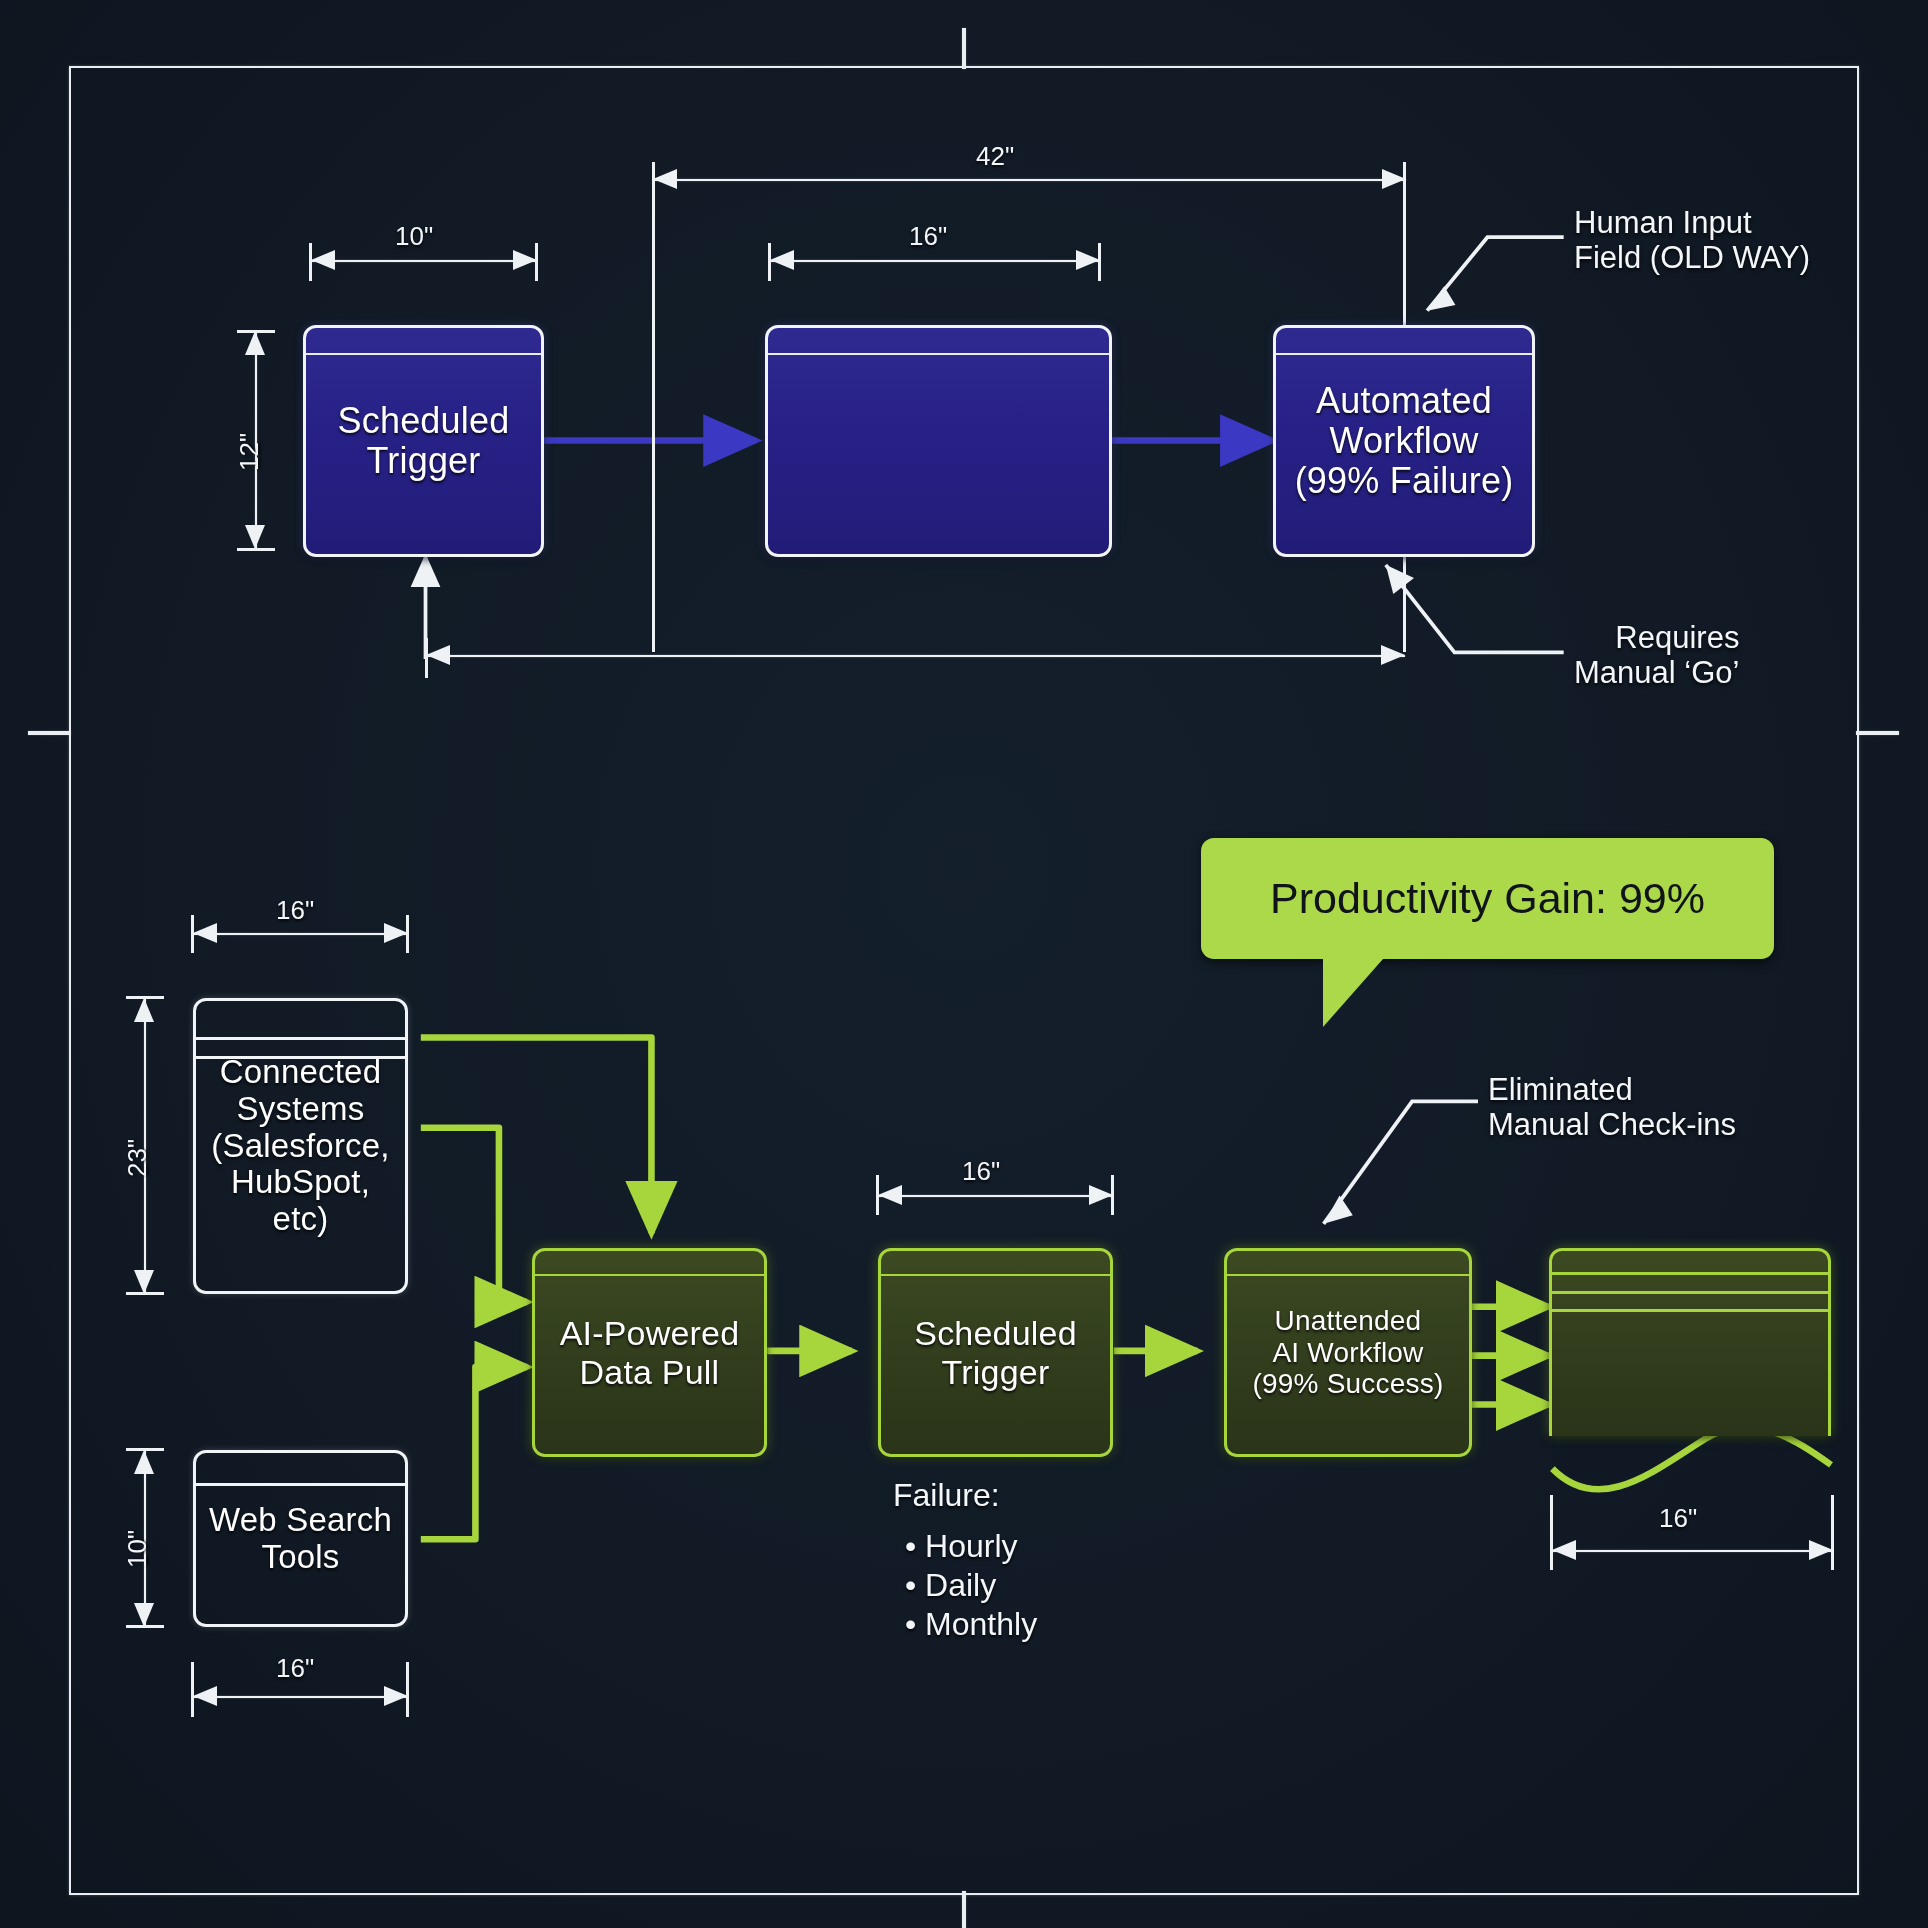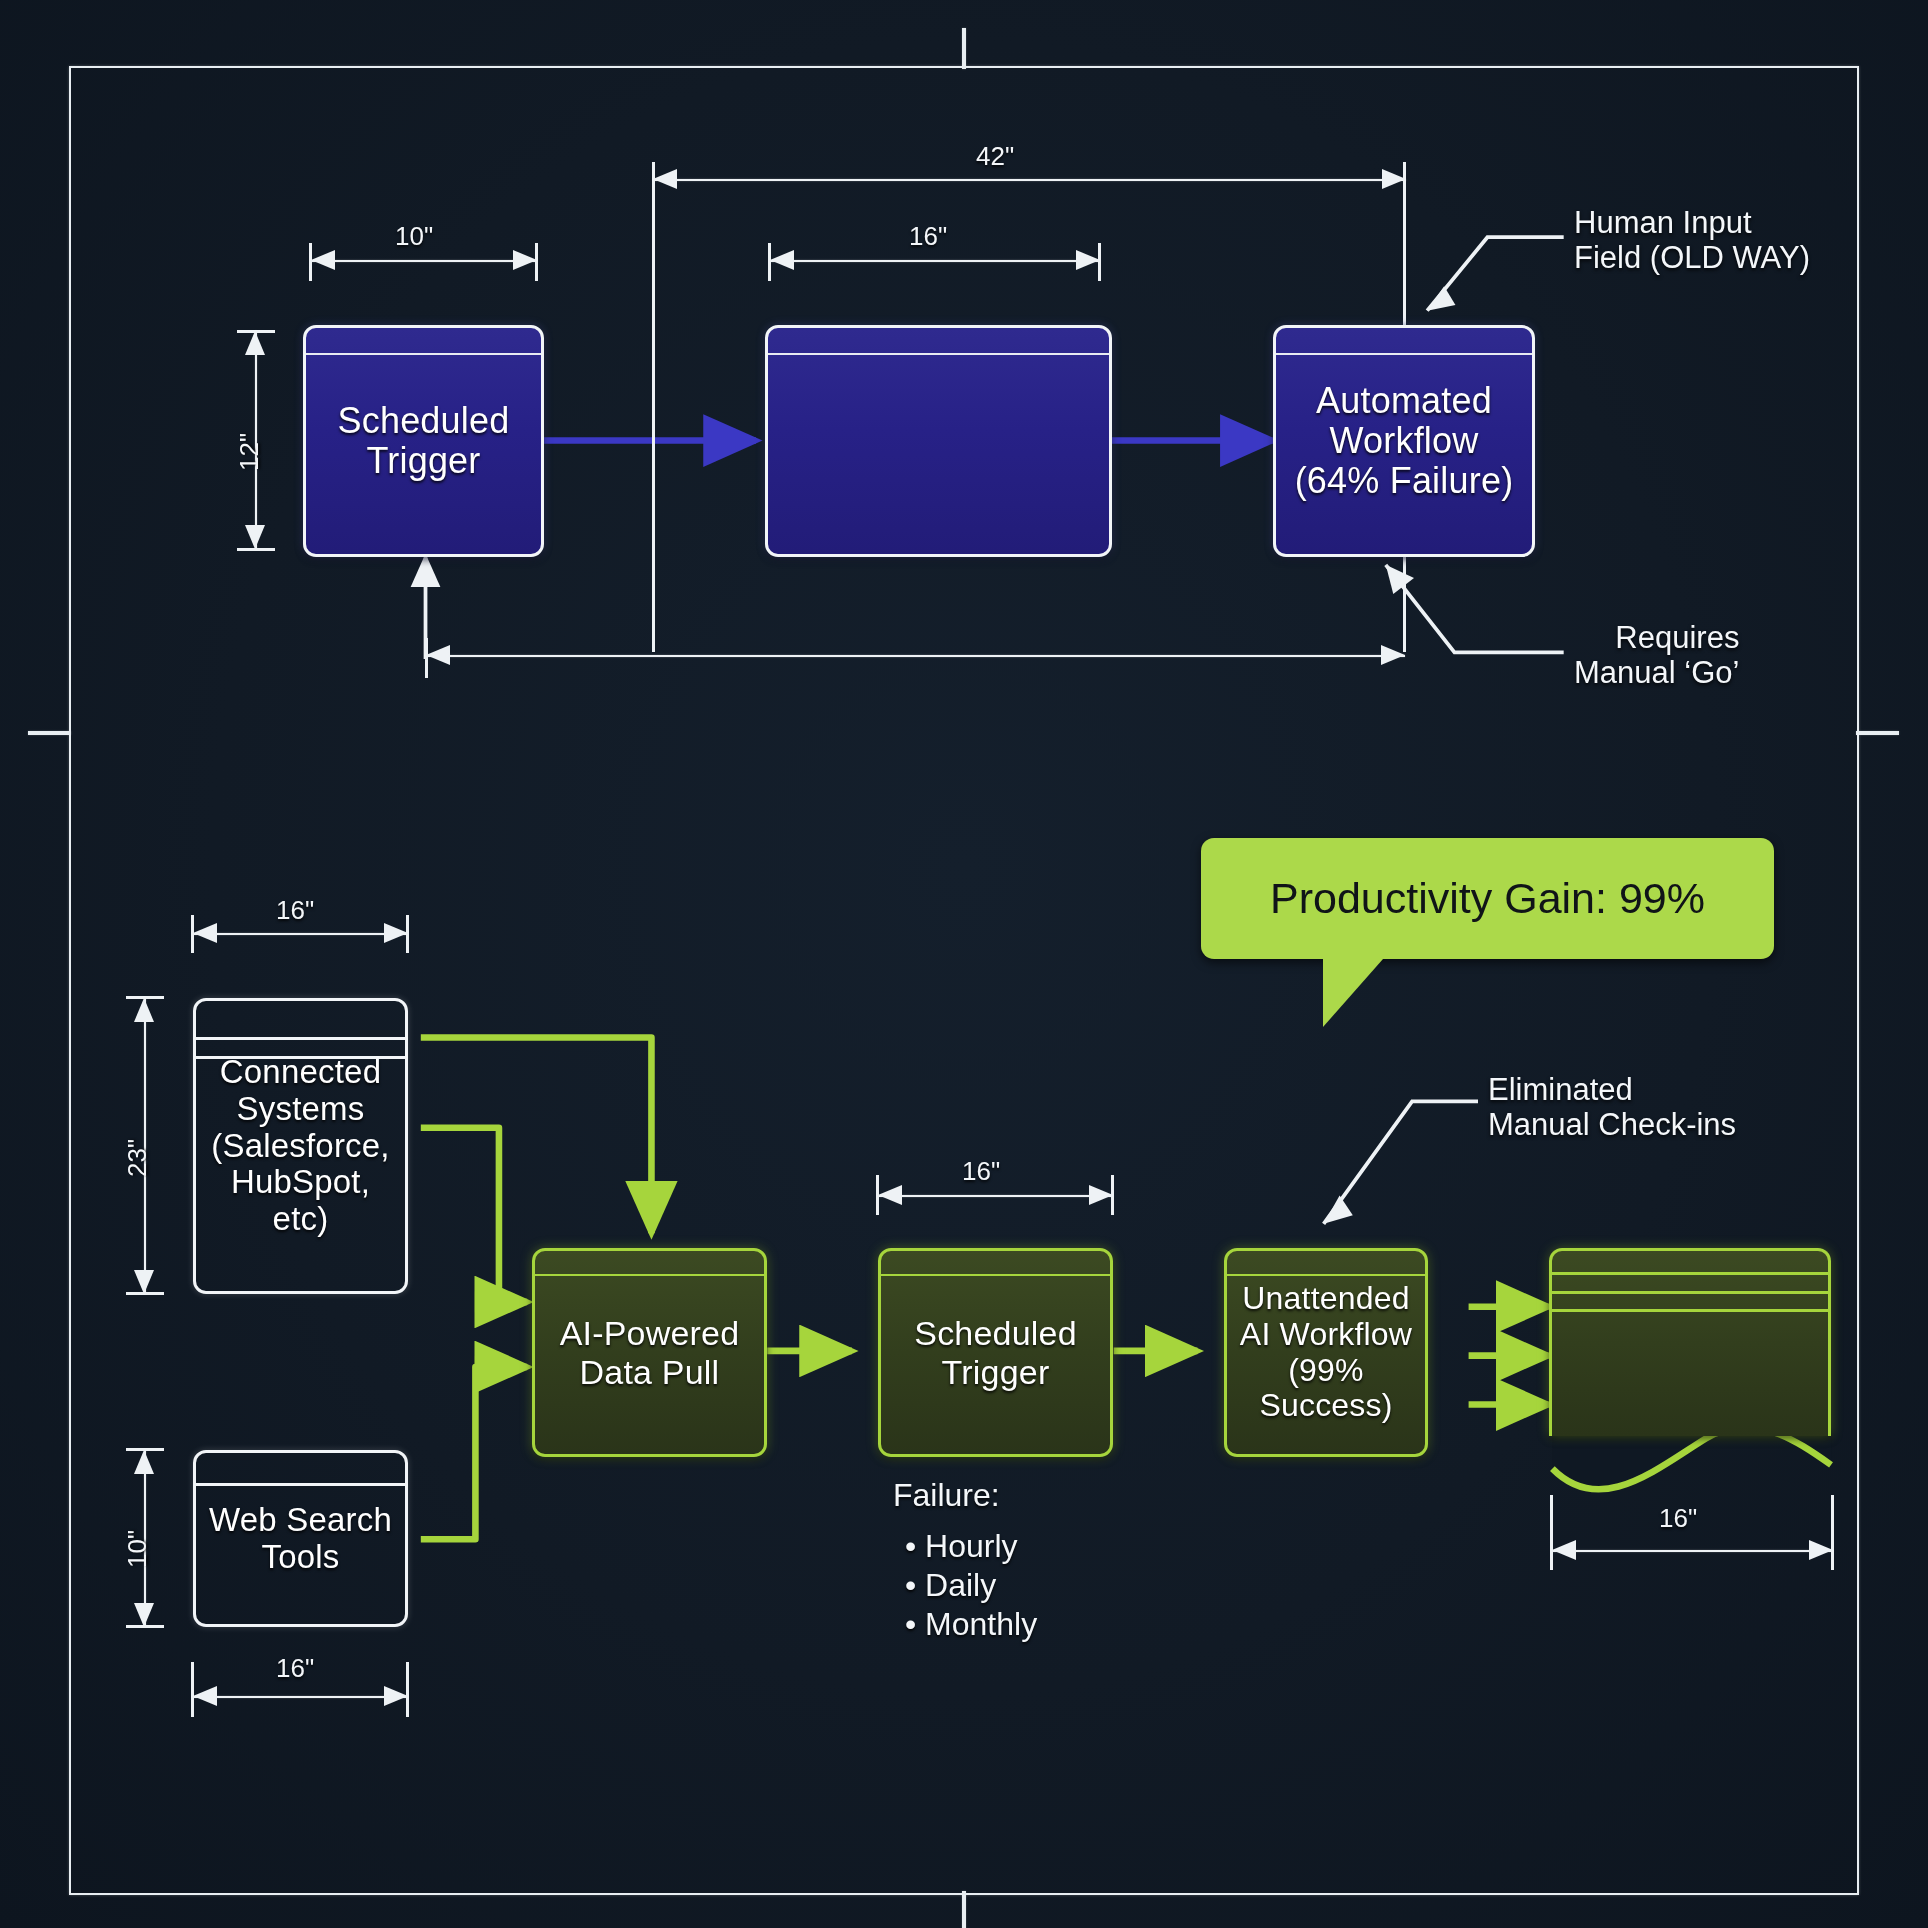--- a/index.html
+++ b/index.html
@@ -290,21 +290,21 @@
   </div>
 
   <div class="node purple" style="left:765px; top:325px; width:347px; height:232px; font-size:36px;">
     <div class="hdrline"></div>
   </div>
 
   <div class="node purple" style="left:1273px; top:325px; width:262px; height:232px; font-size:36px;">
     <div class="hdrline"></div>
     <div class="label">Automated
 Workflow
-(64% Failure)</div>
+(99% Failure)</div>
   </div>
 
   <div class="anno" style="left:1574px; top:205px;">Human Input
 Field (OLD WAY)</div>
   <div class="anno" style="left:1574px; top:620px;text-align:right;">Requires
 Manual ‘Go’</div>
 
   <div class="callout" style="left:1201px; top:838px; width:573px; height:121px;">
     <span>Productivity Gain: 99%</span>
     <div class="tail"></div>
@@ -385,21 +385,21 @@
 
   <div class="options" style="left:893px; top:1476px;">
     <div class="opt-head">Failure:</div>
     <ul>
       <li>Hourly</li>
       <li>Daily</li>
       <li>Monthly</li>
     </ul>
   </div>
 
-  <div class="node green" style="left:1224px; top:1248px; width:204px; height:209px; font-size:32px;">
+  <div class="node green" style="left:1224px; top:1248px; width:248px; height:209px; font-size:28px;">
     <div class="hdrline"></div>
     <div class="label">Unattended
 AI Workflow
 (99% Success)</div>
   </div>
 
   <div class="anno" style="left:1488px; top:1072px;">Eliminated
 Manual Check-ins</div>
 
   <div class="node green" style="left:1549px; top:1248px; width:282px; height:188px; font-size:32px;

